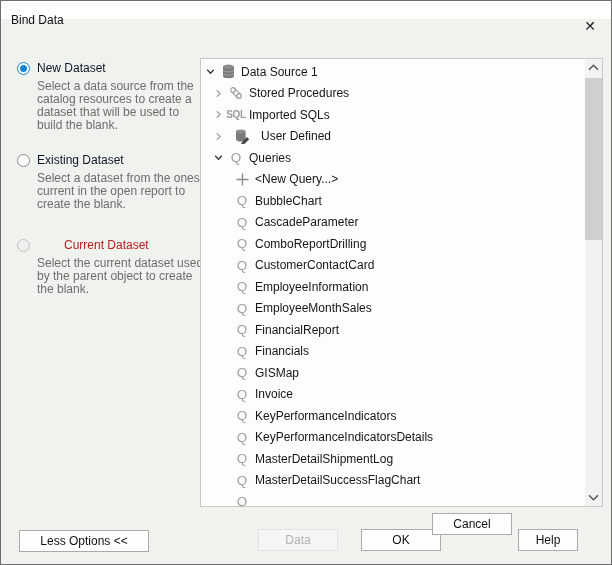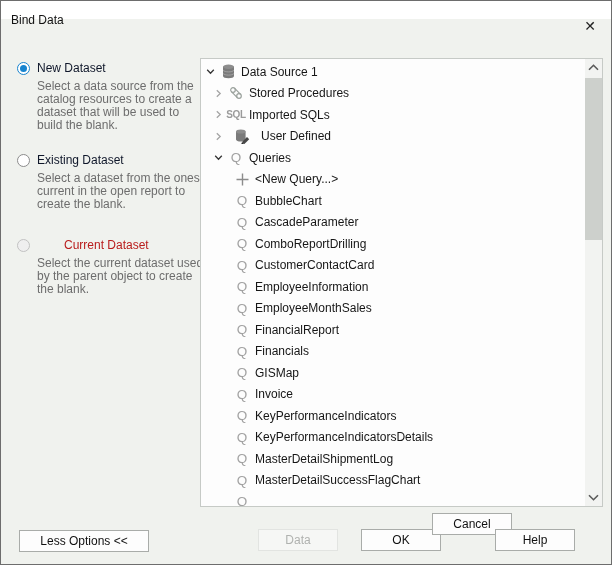--- a/index.html
+++ b/index.html
@@ -43,21 +43,21 @@
   .sb-thumb{position:absolute;left:0;top:19px;width:17px;height:162px;background:#cdd0cc;}
 
   
   .btn{position:absolute;height:22px;box-sizing:border-box;background:#fdfdfd;
     border:1px solid #a9aca9;display:flex;align-items:center;justify-content:center;
     font-family:"Liberation Sans",sans-serif;font-size:12px;color:#111;}
   #btn-less{left:18px;top:529px;width:130px;}
   #btn-edit{left:257px;top:528px;width:80px;background:#f6f7f5;border-color:#e2e4e1;color:#b0b2af;}
   #btn-ok{left:360px;top:528px;width:80px;}
   #btn-cancel{left:431px;top:512px;width:80px;}
-  #btn-help{left:494px;top:528px;width:80px;}
+  #btn-help{left:517px;top:528px;width:60px;}
 </style>
 </head>
 <body>
 
 <div class="dialog">
 
   <div class="titlebar">
     <span class="title">Bind Data</span>
     <span class="close-btn">
       <span>✕</span>

